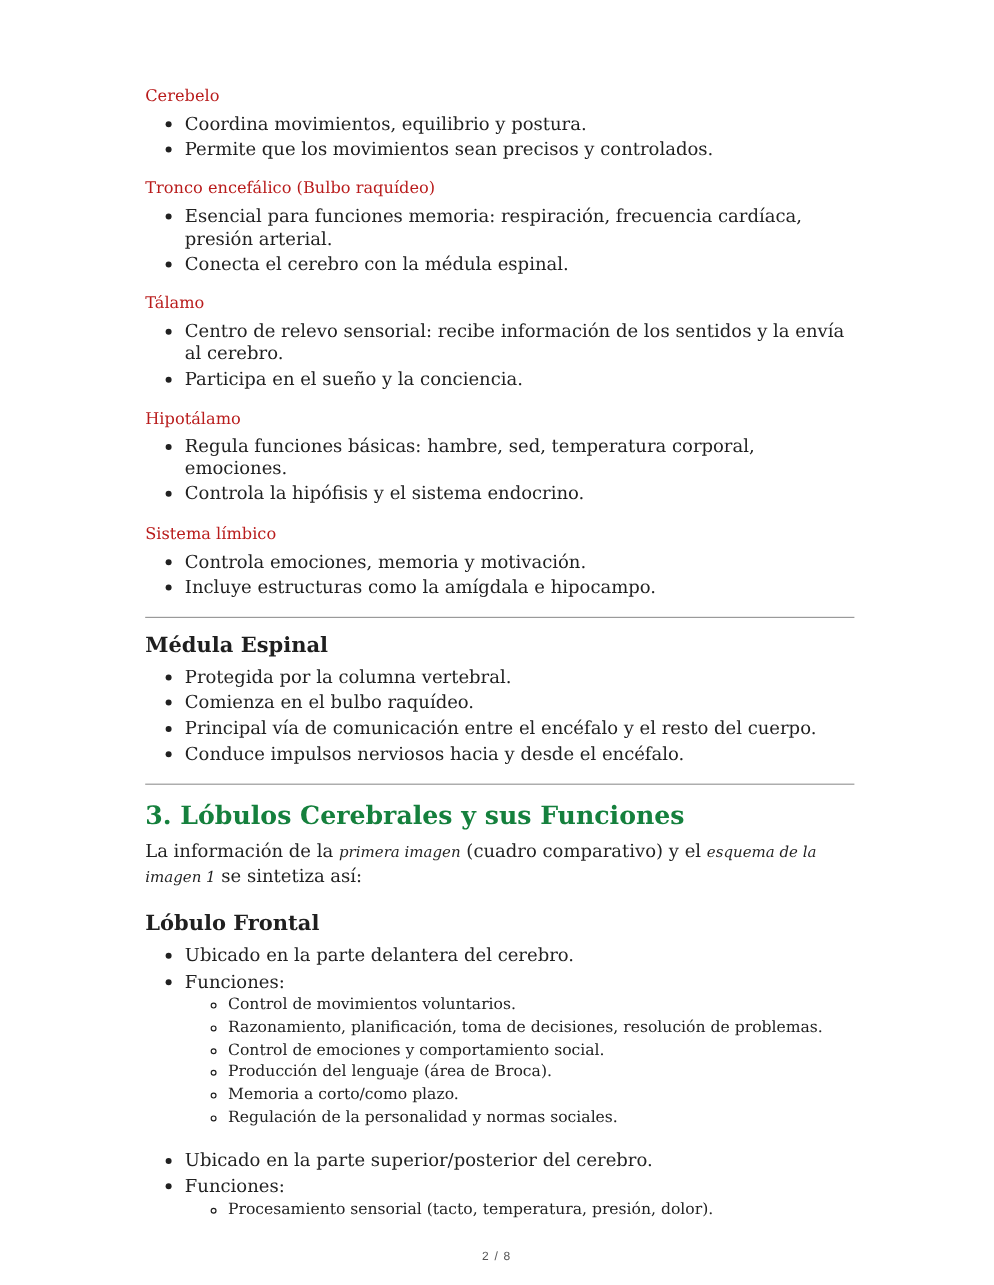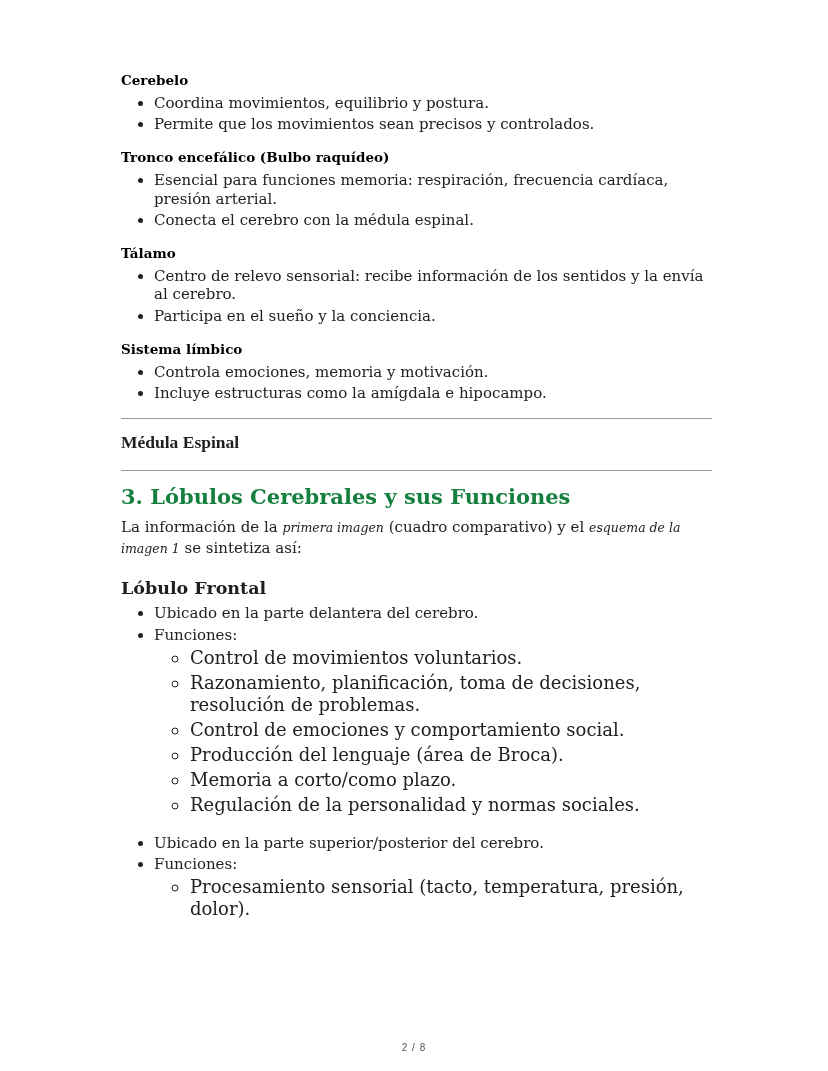--- a/index.html
+++ b/index.html
@@ -11,23 +11,23 @@
     font-family: "DejaVu Serif", "Liberation Serif", serif;
     position: relative;
     overflow: hidden;
   }
   .page-content {
     padding: 72px 116px 0 121px;
   }
   .mini-section { margin: 0 0 16px 0; }
   .mini-heading {
     font-size: 13.5px;
-    font-weight: bold;
+    font-weight: normal;
     margin: 0;
-    color: #000000;
+    color: #b91c1c;
     line-height: 1.25;
   }
   .big-heading {
     font-size: 17.5px;
     font-weight: bold;
     margin: 0;
     color: #1f1f1f;
     line-height: 1.3;
   }
   .section-title {
@@ -42,30 +42,30 @@
     margin: 5px 0 0 0;
     padding-left: 33px;
     font-size: 15px;
     line-height: 1.22;
   }
   ul.l1 > li { margin: 0 0 3px 0; }
   ul.l2 {
     list-style: circle;
     margin: 3px 0 0 0;
     padding-left: 36px;
-    font-size: 18px;
+    font-size: 13px;
     line-height: 1.22;
   }
   ul.l2 > li { margin: 0 0 3px 0; }
   hr.rule {
     border: none;
     border-top: 1px solid #9a9a9a;
     margin: 16px 0 12px 0;
   }
-  .medula-block { margin: 0 0 0 0; font-family: Liberation Serif, serif; }
+  .medula-block { margin: 0 0 0 0; }
   .intro {
     font-size: 15px;
     line-height: 1.4;
     margin: 4px 0 18px 0;
   }
   .intro em {
     font-style: italic;
     font-size: 12.5px;
   }
   .lobe-block { margin: 18px 0 0 0; }
@@ -102,33 +102,46 @@
   </div>
 
   <div class="mini-section">
     <h4 class="mini-heading">Tálamo</h4>
     <ul class="l1">
       <li>Centro de relevo sensorial: recibe información de los sentidos y la envía al cerebro.</li>
       <li>Participa en el sueño y la conciencia.</li>
     </ul>
   </div>
 
+  <div class="mini-section">
+    <h4 class="mini-heading">Hipotálamo</h4>
+    <ul class="l1">
+      <li>Regula funciones básicas: hambre, sed, temperatura corporal, emociones.</li>
+      <li>Controla la hipófisis y el sistema endocrino.</li>
+    </ul>
+  </div>
 
   <div class="mini-section">
     <h4 class="mini-heading">Sistema límbico</h4>
     <ul class="l1">
       <li>Controla emociones, memoria y motivación.</li>
       <li>Incluye estructuras como la amígdala e hipocampo.</li>
     </ul>
   </div>
 
   <hr class="rule">
 
   <div class="medula-block">
     <h2 class="big-heading">Médula Espinal</h2>
+    <ul class="l1">
+      <li>Protegida por la columna vertebral.</li>
+      <li>Comienza en el bulbo raquídeo.</li>
+      <li>Principal vía de comunicación entre el encéfalo y el resto del cuerpo.</li>
+      <li>Conduce impulsos nerviosos hacia y desde el encéfalo.</li>
+    </ul>
   </div>
 
   <hr class="rule">
 
   <h1 class="section-title">3. Lóbulos Cerebrales y sus Funciones</h1>
   <p class="intro"><span>La información de la </span><em>primera imagen</em><span> (cuadro comparativo) y el </span><em>esquema de la imagen 1</em><span> se sintetiza así:</span></p>
 
   <div class="lobe-block">
     <h2 class="big-heading">Lóbulo Frontal</h2>
     <ul class="l1">

